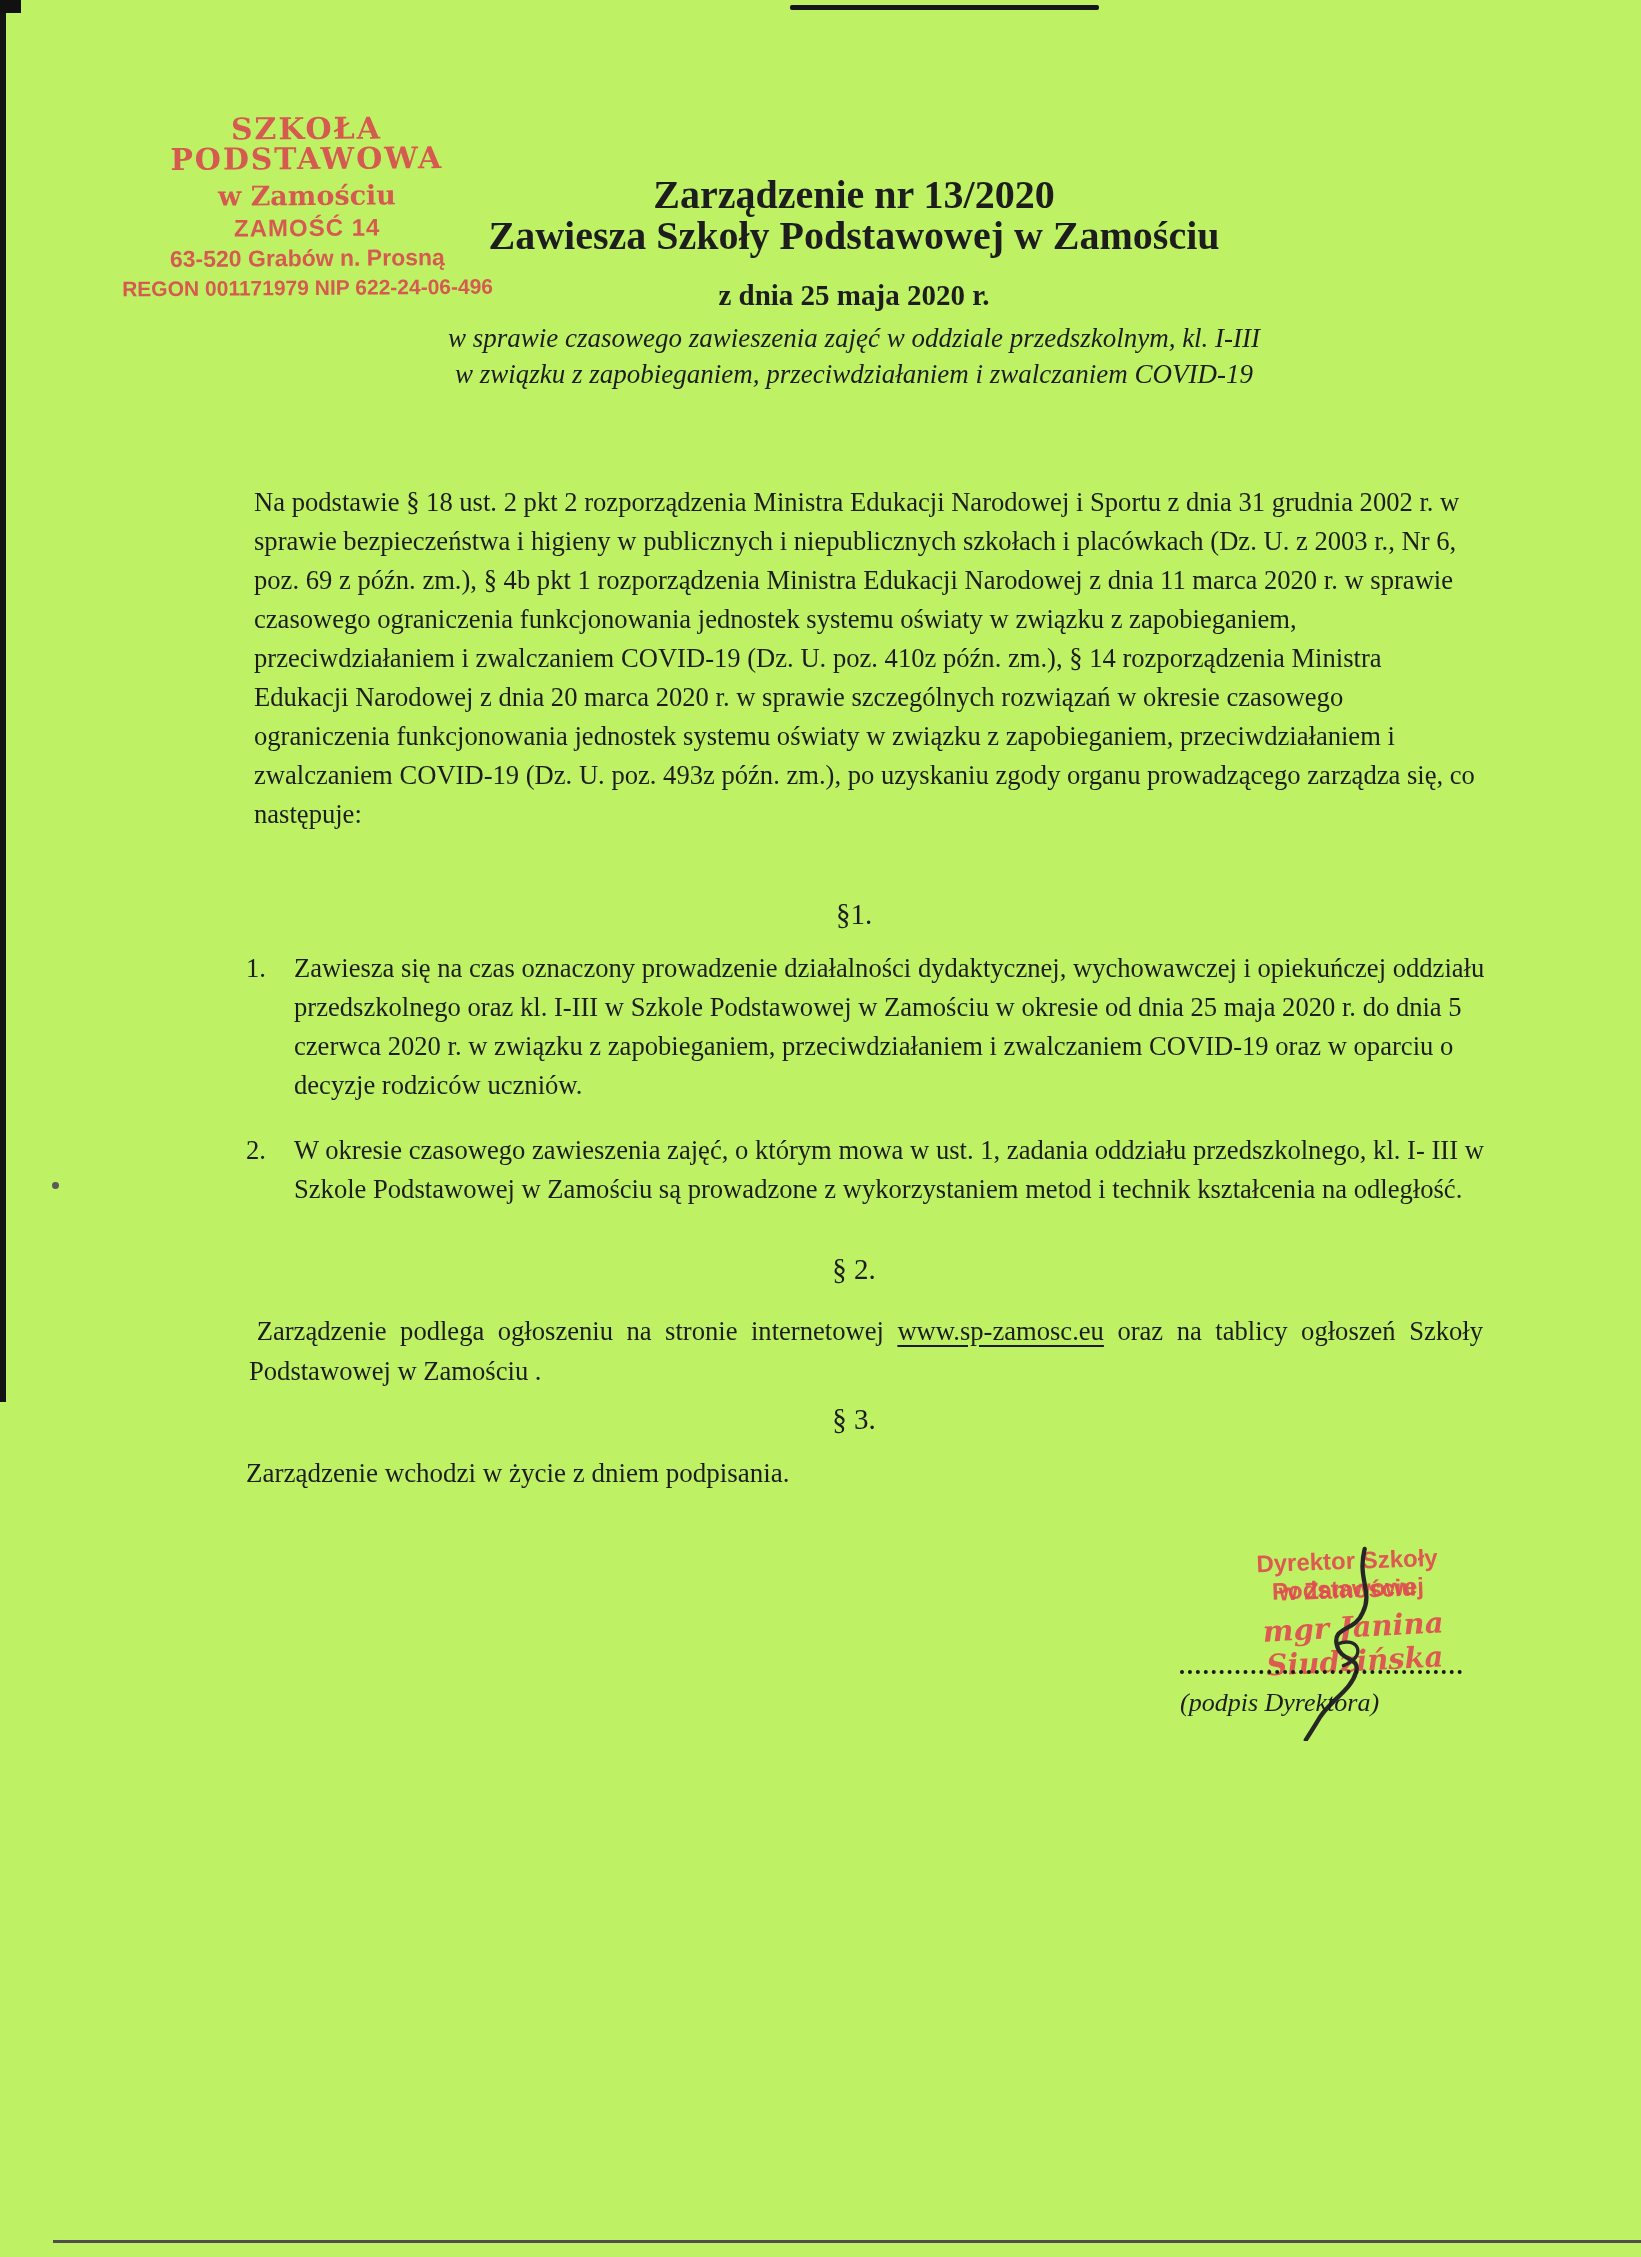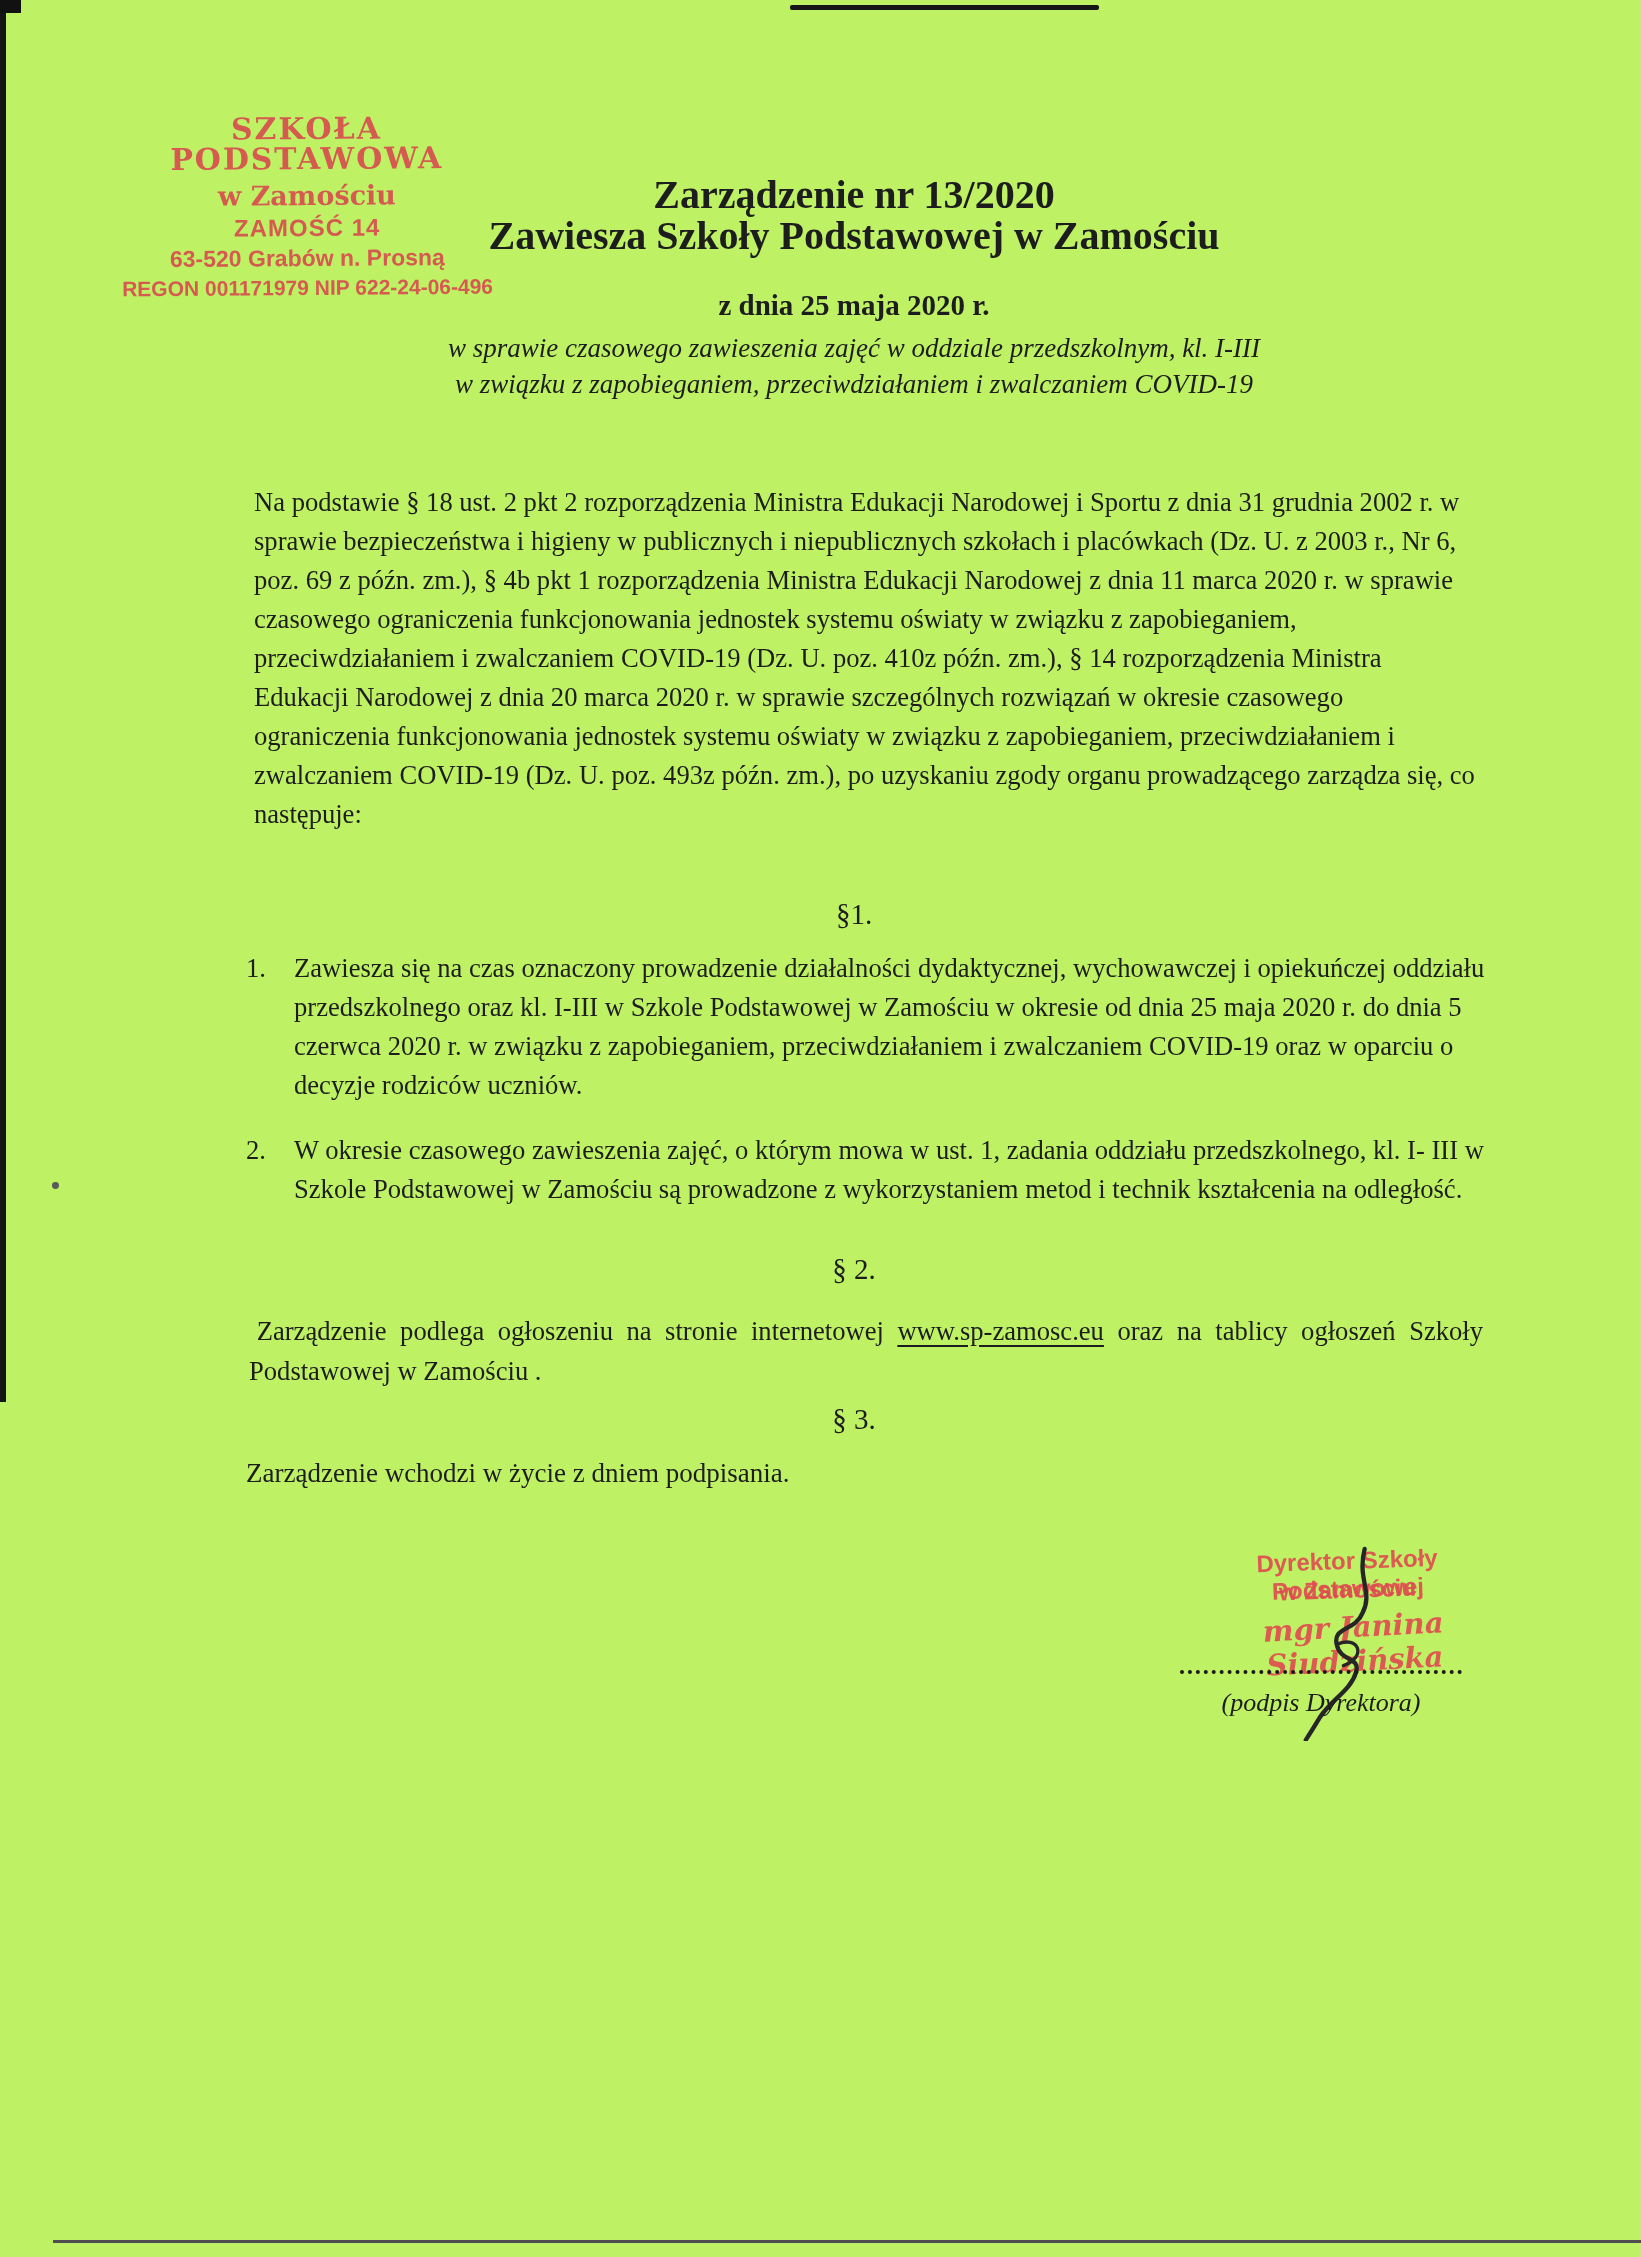--- a/index.html
+++ b/index.html
@@ -24,21 +24,21 @@
     opacity:.88;transform:rotate(-.4deg);line-height:1;
   }
   .stamp-top .l1{font-family:"DejaVu Serif",serif;font-weight:bold;font-size:30px;letter-spacing:1.9px;margin-bottom:7.7px;}
   .stamp-top .l2{font-family:"DejaVu Serif",serif;font-weight:bold;font-size:27px;margin-bottom:7.7px;}
   .stamp-top .l3{font-family:"Liberation Sans",sans-serif;font-weight:bold;font-size:24px;letter-spacing:1px;margin-bottom:6.8px;}
   .stamp-top .l4{font-family:"Liberation Sans",sans-serif;font-weight:bold;font-size:23px;margin-bottom:6.8px;}
   .stamp-top .l5{font-family:"Liberation Sans",sans-serif;font-weight:bold;font-size:21px;}
   
   .header{position:absolute;left:241px;top:174px;width:1226px;text-align:center;}
   .header .t1,.header .t2{font-weight:bold;font-size:40px;line-height:41px;}
-  .header .date{font-weight:bold;font-size:29px;margin-top:31px;line-height:37px;}
+  .header .date{font-weight:bold;font-size:29px;margin-top:21px;line-height:37px;}
   .header .subj{font-weight:normal;font-style:italic;font-size:27px;line-height:36px;}
   .header .subj.first{margin-top:5.8px;}
   
   .preamble{position:absolute;left:254px;top:483px;width:1228px;font-size:26.6px;line-height:39px;}
   .sec-head{position:absolute;left:241px;width:1226px;text-align:center;font-size:29px;}
   .sh1{top:898px;}
   .sh2{top:1253px;}
   .sh3{top:1403px;}
   .list{position:absolute;left:246px;top:949px;width:1241px;}
   .list .item{display:flex;margin-bottom:26px;}
@@ -55,21 +55,21 @@
   }
   .sig-stamp-l1{top:1547px;}
   .sig-stamp-l2{top:1576px;}
   .sig-name{
     position:absolute;left:1190px;top:1610px;width:328px;text-align:center;
     font-family:"DejaVu Serif",serif;font-style:italic;font-weight:bold;font-size:29px;
     color:var(--stamp-red2,#e04a50);opacity:.9;transform:rotate(-3deg);
   }
   .sig-squiggle{position:absolute;left:1274px;top:1543px;width:135px;height:198px;}
   .sig-dots{position:absolute;left:1180px;top:1670px;width:282px;height:0;border-bottom:4.8px dotted #1a1a1a;}
-  .sig-caption{position:absolute;left:1180px;top:1688px;width:282px;text-align:center;font-style:italic;font-size:26px;}
+  .sig-caption{position:absolute;left:1180px;top:1688px;width:282px;font-style:italic;font-size:26px;}
 </style>
 </head>
 <body>
 
 <div class="page" style="--stamp-red: #d9464e; --stamp-red2: #e04a50;">
 
   <div class="art-left-line"></div>
   <div class="art-topleft-blob"></div>
   <div class="art-topright-line"></div>
   <div class="art-bottom-line"></div>

